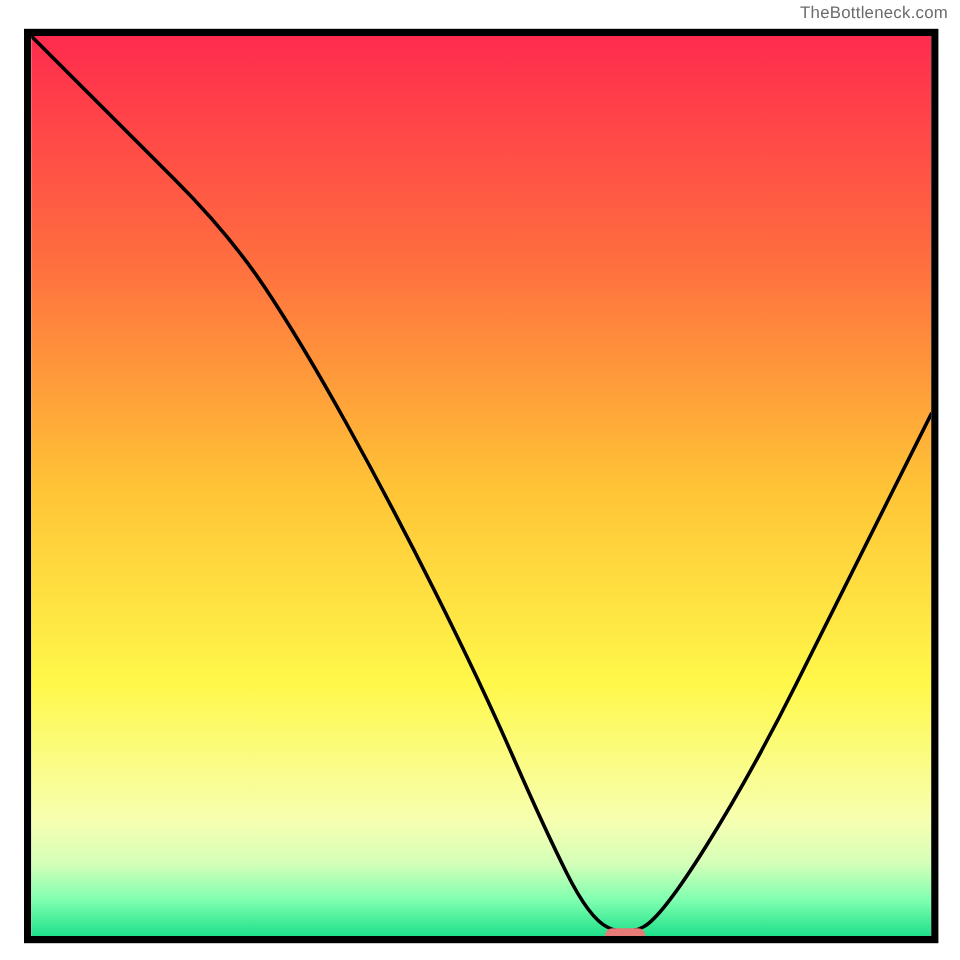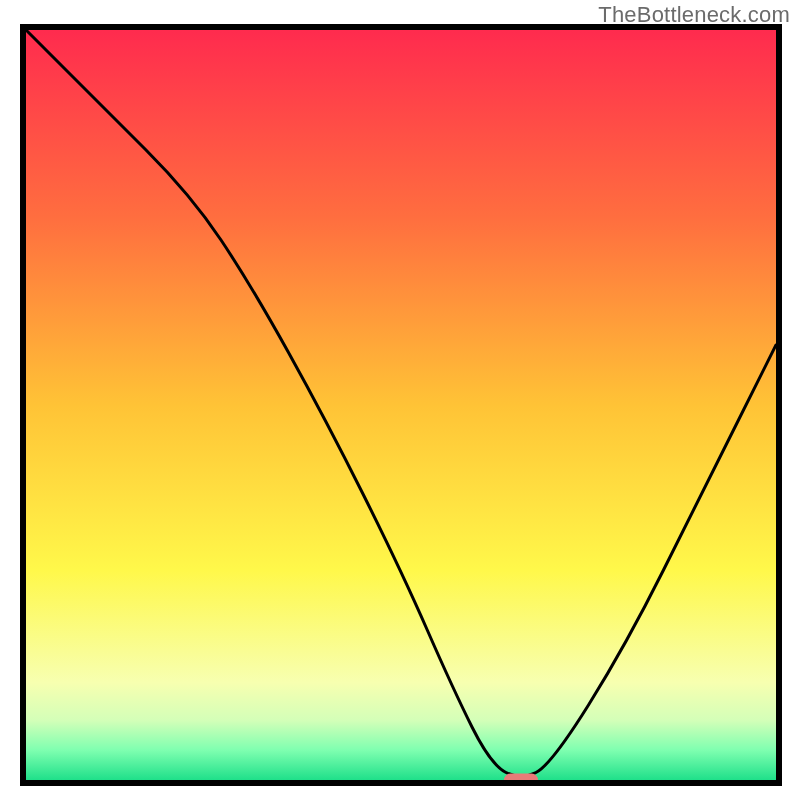--- a/index.html
+++ b/index.html
@@ -9,21 +9,21 @@
     height: 800px;
     background: #ffffff;
     font-family: Arial, Helvetica, sans-serif;
     overflow: hidden;
   }
   .watermark {
     position: absolute;
     top: 2px;
     right: 10px;
     color: #6b6b6b;
-    font-size: 22px;
+    font-size: 14px;
     font-weight: 500;
     letter-spacing: 0.2px;
     z-index: 10;
     user-select: none;
   }
   .frame {
     position: absolute;
     left: 20px;
     top: 24px;
     width: 762px;

